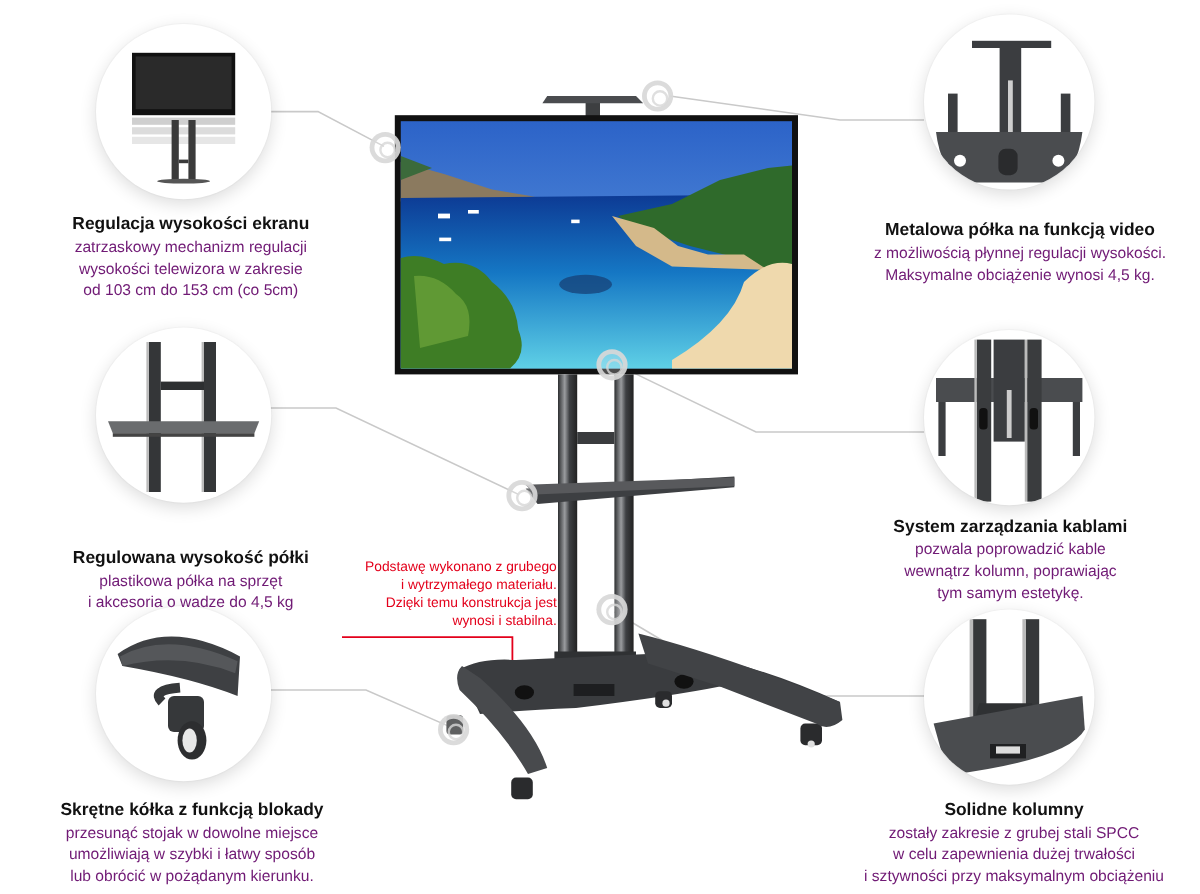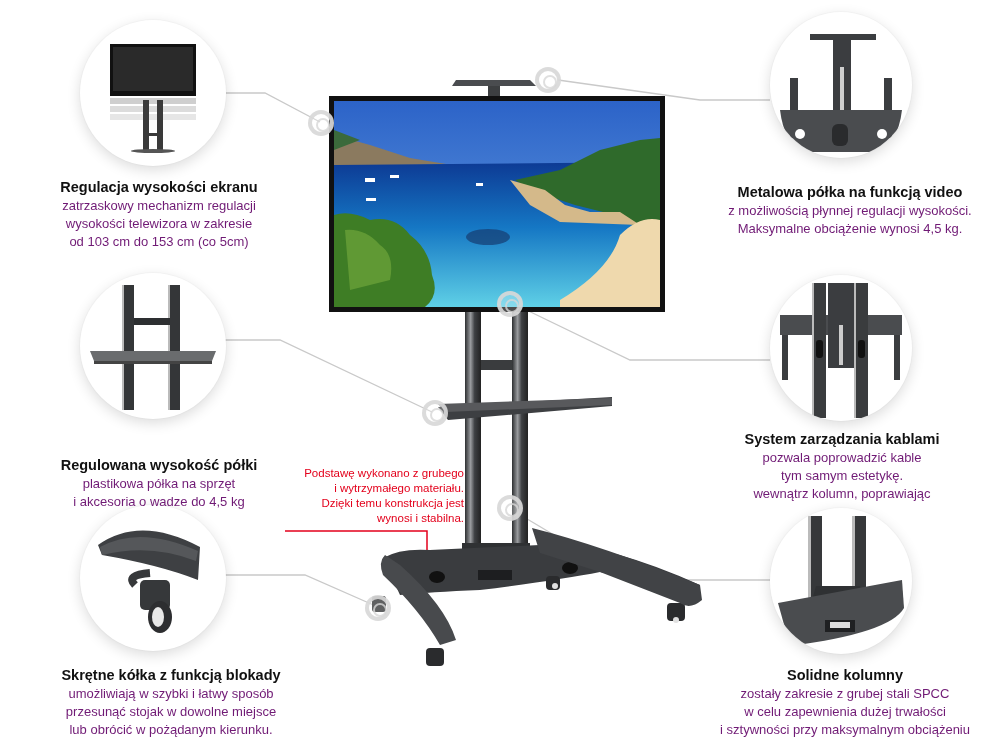--- a/index.html
+++ b/index.html
@@ -231,30 +231,30 @@
   <div class="desc">
     <span>plastikowa półka na sprzęt</span>
     <span>i akcesoria o wadze do 4,5 kg</span>
   </div>
 </div>
 
 <div class="feature" style="left:697px;top:430px;width:290px;">
   <div class="title">System zarządzania kablami</div>
   <div class="desc">
     <span>pozwala poprowadzić kable</span>
+    <span>wewnątrz kolumn, poprawiając</span>
     <span>tym samym estetykę.</span>
-    <span>wewnątrz kolumn, poprawiając</span>
-  </div>
-</div>
-
-<div class="feature" style="left:26px;top:666px;width:290px;">
+  </div>
+</div>
+
+<div class="feature" style="left:15px;top:666px;width:290px;">
   <div class="title">Skrętne kółka z funkcją blokady</div>
   <div class="desc">
+    <span>przesunąć stojak w dowolne miejsce</span>
     <span>umożliwiają w szybki i łatwy sposób</span>
-    <span>przesunąć stojak w dowolne miejsce</span>
     <span>lub obrócić w pożądanym kierunku.</span>
   </div>
 </div>
 
 <div class="feature" style="left:690px;top:666px;width:310px;">
   <div class="title">Solidne kolumny</div>
   <div class="desc">
     <span>zostały zakresie z grubej stali SPCC</span>
     <span>w celu zapewnienia dużej trwałości</span>
     <span>i sztywności przy maksymalnym obciążeniu</span>

